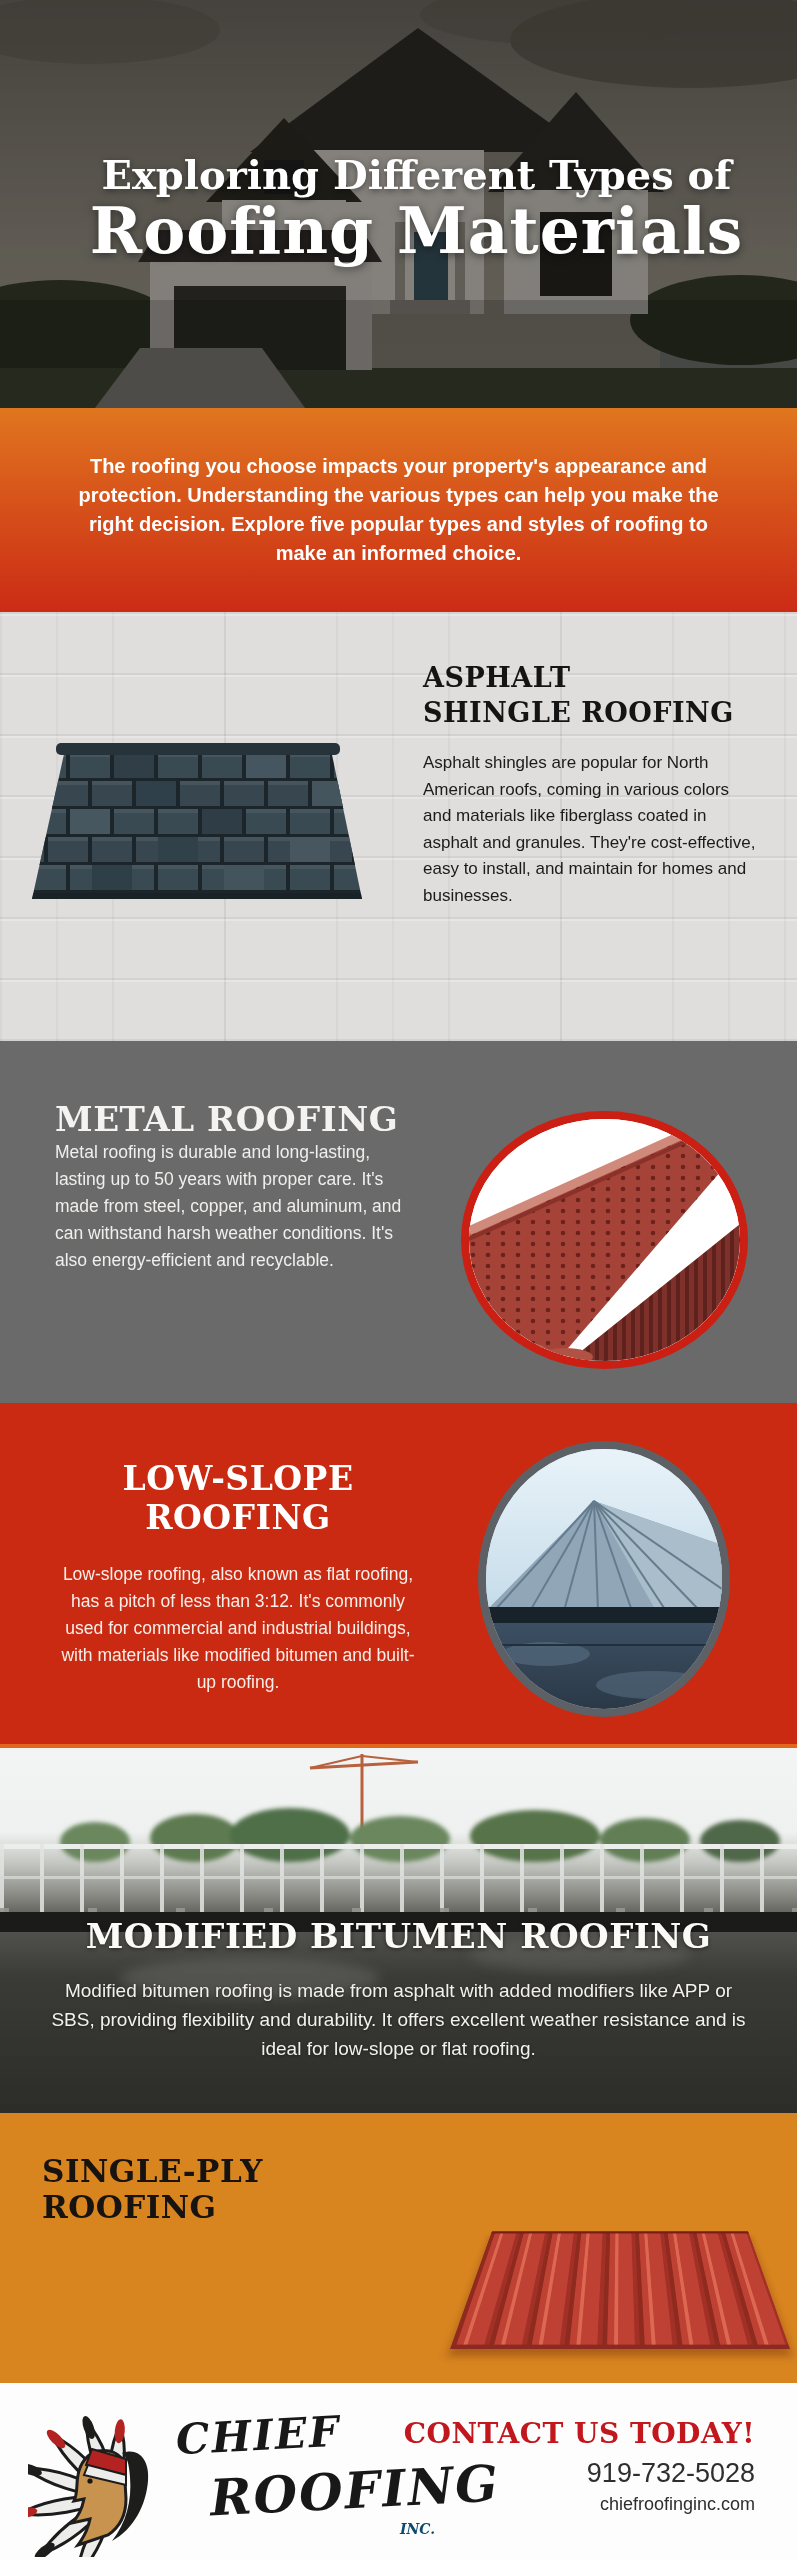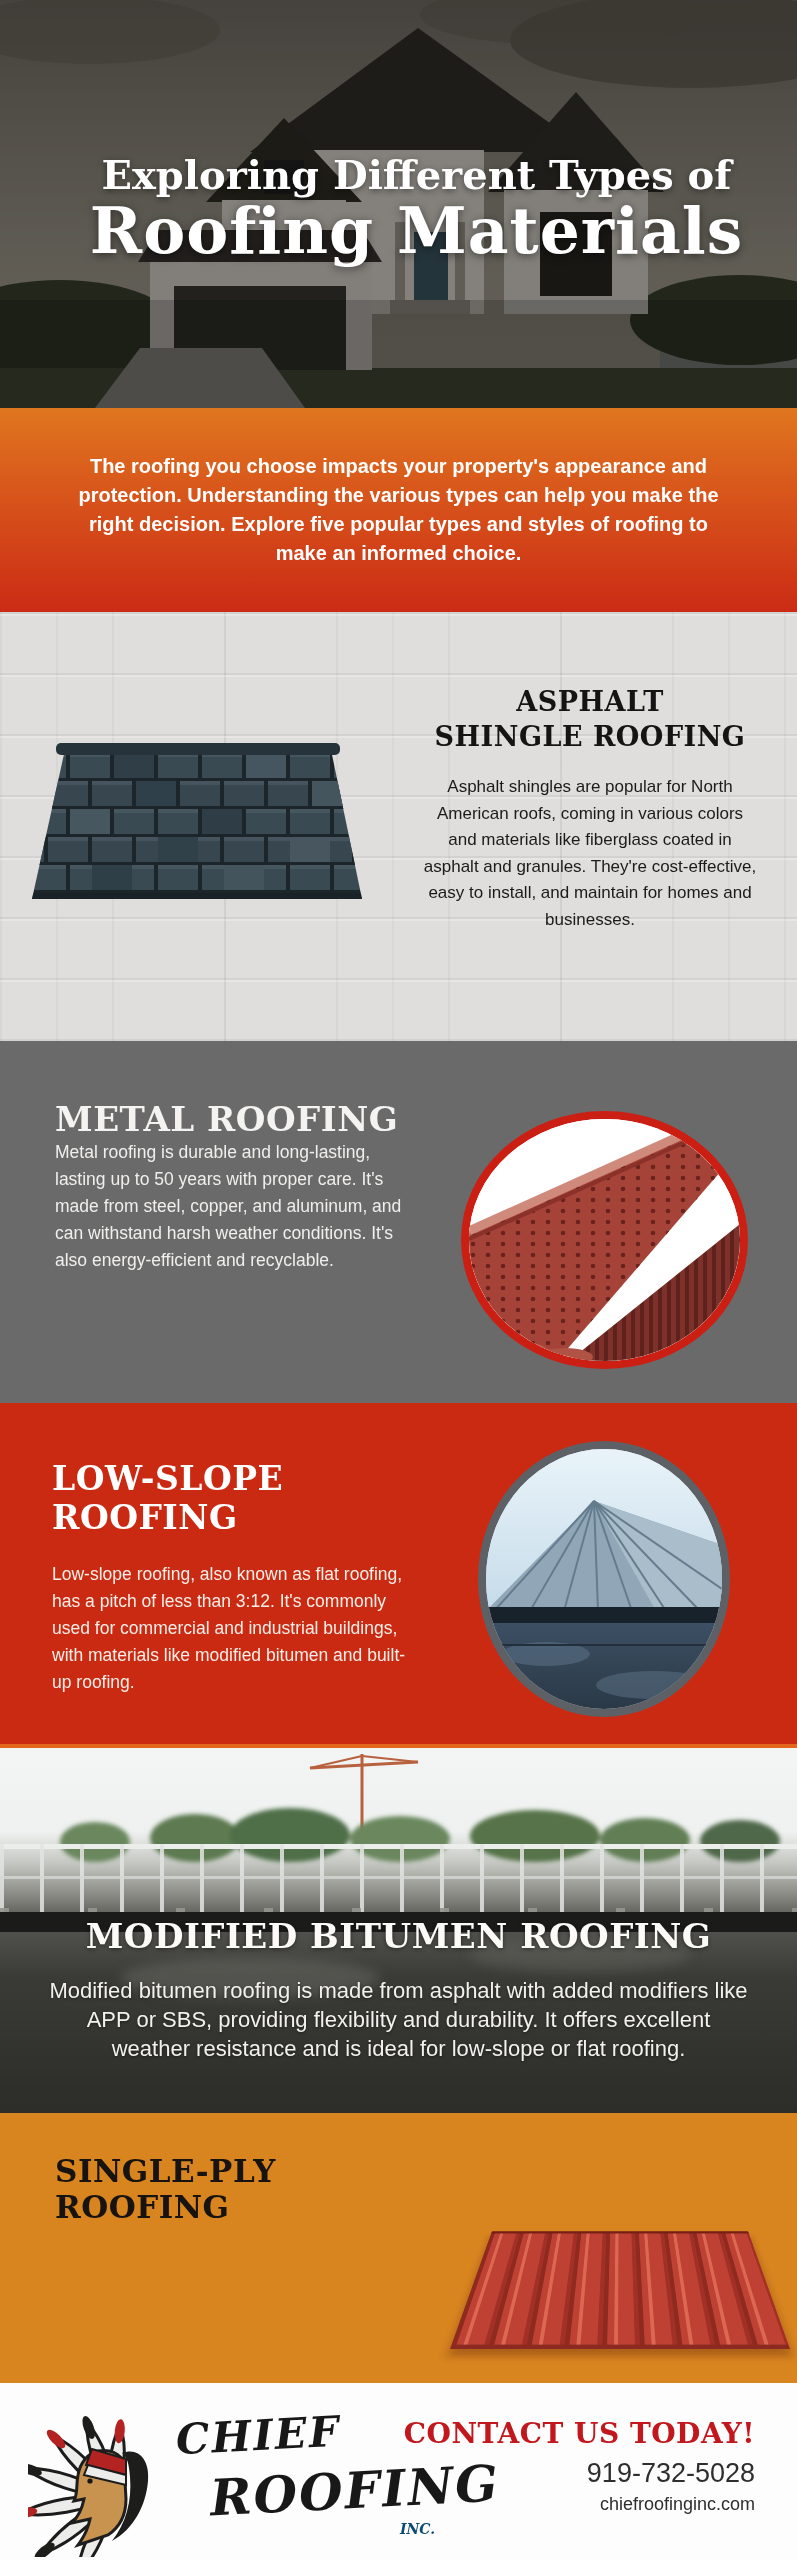--- a/index.html
+++ b/index.html
@@ -21,37 +21,37 @@
   .intro-text { position:absolute; top:44px; left:78px; width:641px; text-align:center; color:#ffffff;
                 font-size:20px; font-weight:bold; line-height:29px; }
 
   
   .asphalt { top:612px; height:429px; background-color:#dfdedc;
     background-image:
       repeating-linear-gradient(180deg, rgba(0,0,0,0.055) 0 2px, rgba(255,255,255,0.25) 2px 4px, transparent 4px 61px),
       repeating-linear-gradient(90deg, rgba(0,0,0,0.035) 0 2px, transparent 2px 112px),
       repeating-linear-gradient(90deg, transparent 0 56px, rgba(0,0,0,0.03) 56px 58px, transparent 58px 168px);
   }
-  .asphalt-right { position:absolute; top:72px; right:40px; width:334px; text-align:center; color:#141414; }
+  .asphalt-right { position:absolute; top:48px; right:40px; width:334px; text-align:left; color:#141414; }
   .asphalt-h { font-size:27px; font-weight:bold; line-height:35px; letter-spacing:.5px; }
   .asphalt-body { margin-top:20px; font-size:17px; line-height:26.5px; color:#1b1b1b; }
   .shingle-wrap { position:absolute; left:26px; top:131px; width:344px; height:158px; }
 
   
   .metal { top:1041px; height:362px; background:#6a6a6a; }
   .metal-left { position:absolute; top:58px; left:55px; width:352px; color:#f4f3f1; }
   .metal-h { font-size:34px; font-weight:bold; letter-spacing:.5px; }
   .metal-body { font-size:17.5px; line-height:27px; color:#f0efed; }
   .oval-red { position:absolute; left:461px; top:70px; width:287px; height:258px; border-radius:50%;
               border:8px solid #cc1f14; overflow:hidden; background:#fff; }
   .oval-red svg, .oval-gray svg { display:block; }
 
   
   .lowslope { top:1403px; height:345px; background:#cb2a12; border-bottom:4px solid #e2661c; }
-  .lowslope-left { position:absolute; top:56px; left:52px; width:372px; color:#ffffff; }
+  .lowslope-left { position:absolute; top:56px; left:52px; width:372px; color:#ffffff;text-align:center; }
   .lowslope-h { font-size:33px; font-weight:bold; letter-spacing:.5px; }
   .lowslope-body { margin-top:24px; font-size:17.5px; line-height:27px; color:#f7efe9; }
   .oval-gray { position:absolute; left:478px; top:38px; width:252px; height:276px; border-radius:50%;
                border:8px solid #5d6165; overflow:hidden; background:#d8e8f2; }
 
   
   .bitumen { top:1748px; height:426px;
     background:linear-gradient(180deg,#f3f5f4 0px,#eef1ef 84px,#c3c6c0 116px,#84847e 150px,#565652 172px,#3a3a36 230px,#2c2c28 365px); }
   .bit-trees { position:absolute; top:58px; left:0; width:797px; height:64px; filter:blur(2px); }
   .bit-tree { position:absolute; border-radius:50%; }
@@ -59,25 +59,25 @@
   .bit-posts { position:absolute; top:96px; left:0; width:797px; height:72px;
     background:repeating-linear-gradient(90deg,#e2e4e2 0 4px, rgba(226,228,226,0) 4px 40px); opacity:.85; }
   .bit-rail-mid { position:absolute; top:128px; left:0; width:797px; height:3px; background:#d6d8d6; opacity:.8; }
   .bit-parapet { position:absolute; top:164px; left:0; width:797px; height:20px; background:#1b1b19; }
   .bit-brackets { position:absolute; top:160px; left:0; width:797px; height:9px;
     background:repeating-linear-gradient(90deg,#95958f 0 9px, rgba(0,0,0,0) 9px 88px); opacity:.9; }
   .bit-sheen { position:absolute; border-radius:50%; filter:blur(6px); }
   .bit-heading { position:absolute; top:168px; left:0; width:797px; text-align:center; color:#fbfaf7;
     font-size:34px; font-weight:bold; letter-spacing:.5px; text-shadow:0 1px 4px rgba(0,0,0,.5); }
   .bit-body { position:absolute; top:228px; left:48px; width:701px; text-align:center; color:#f2f1ee;
-    font-size:22px; line-height:29px; text-shadow:0 1px 3px rgba(0,0,0,.45); }
+    font-size:19px; line-height:29px; text-shadow:0 1px 3px rgba(0,0,0,.45); }
 
   
   .singleply { top:2113px; height:270px; background:#d9851f; }
-  .sp-left { position:absolute; top:40px; left:55px; width:400px; color:#171310; }
+  .sp-left { position:absolute; top:40px; left:42px; width:400px; color:#171310; }
   .sp-h { font-size:31px; font-weight:bold; letter-spacing:.5px; }
   .sp-body { margin-top:20px; font-size:17px; line-height:27px; color:#201508; }
   .sp-graphic { position:absolute; left:448px; top:66px; width:345px; height:160px; }
   .sp-sheet { position:absolute; left:2px; top:-40px; width:340px; height:210px;
     transform:perspective(430px) rotateX(42deg); transform-origin:50% 100%;
     background:repeating-linear-gradient(90deg,#8f2a1f 0 5px,#bf4134 5px 12px,#dd6852 12px 16px,#bf4134 16px 33px,#a23026 33px 38px);
     border-top:5px solid #771f17; border-bottom:6px solid #8c2359; border-bottom-color:#8c2920;
     box-shadow:0 10px 10px rgba(90,30,10,.35); }
 
   

